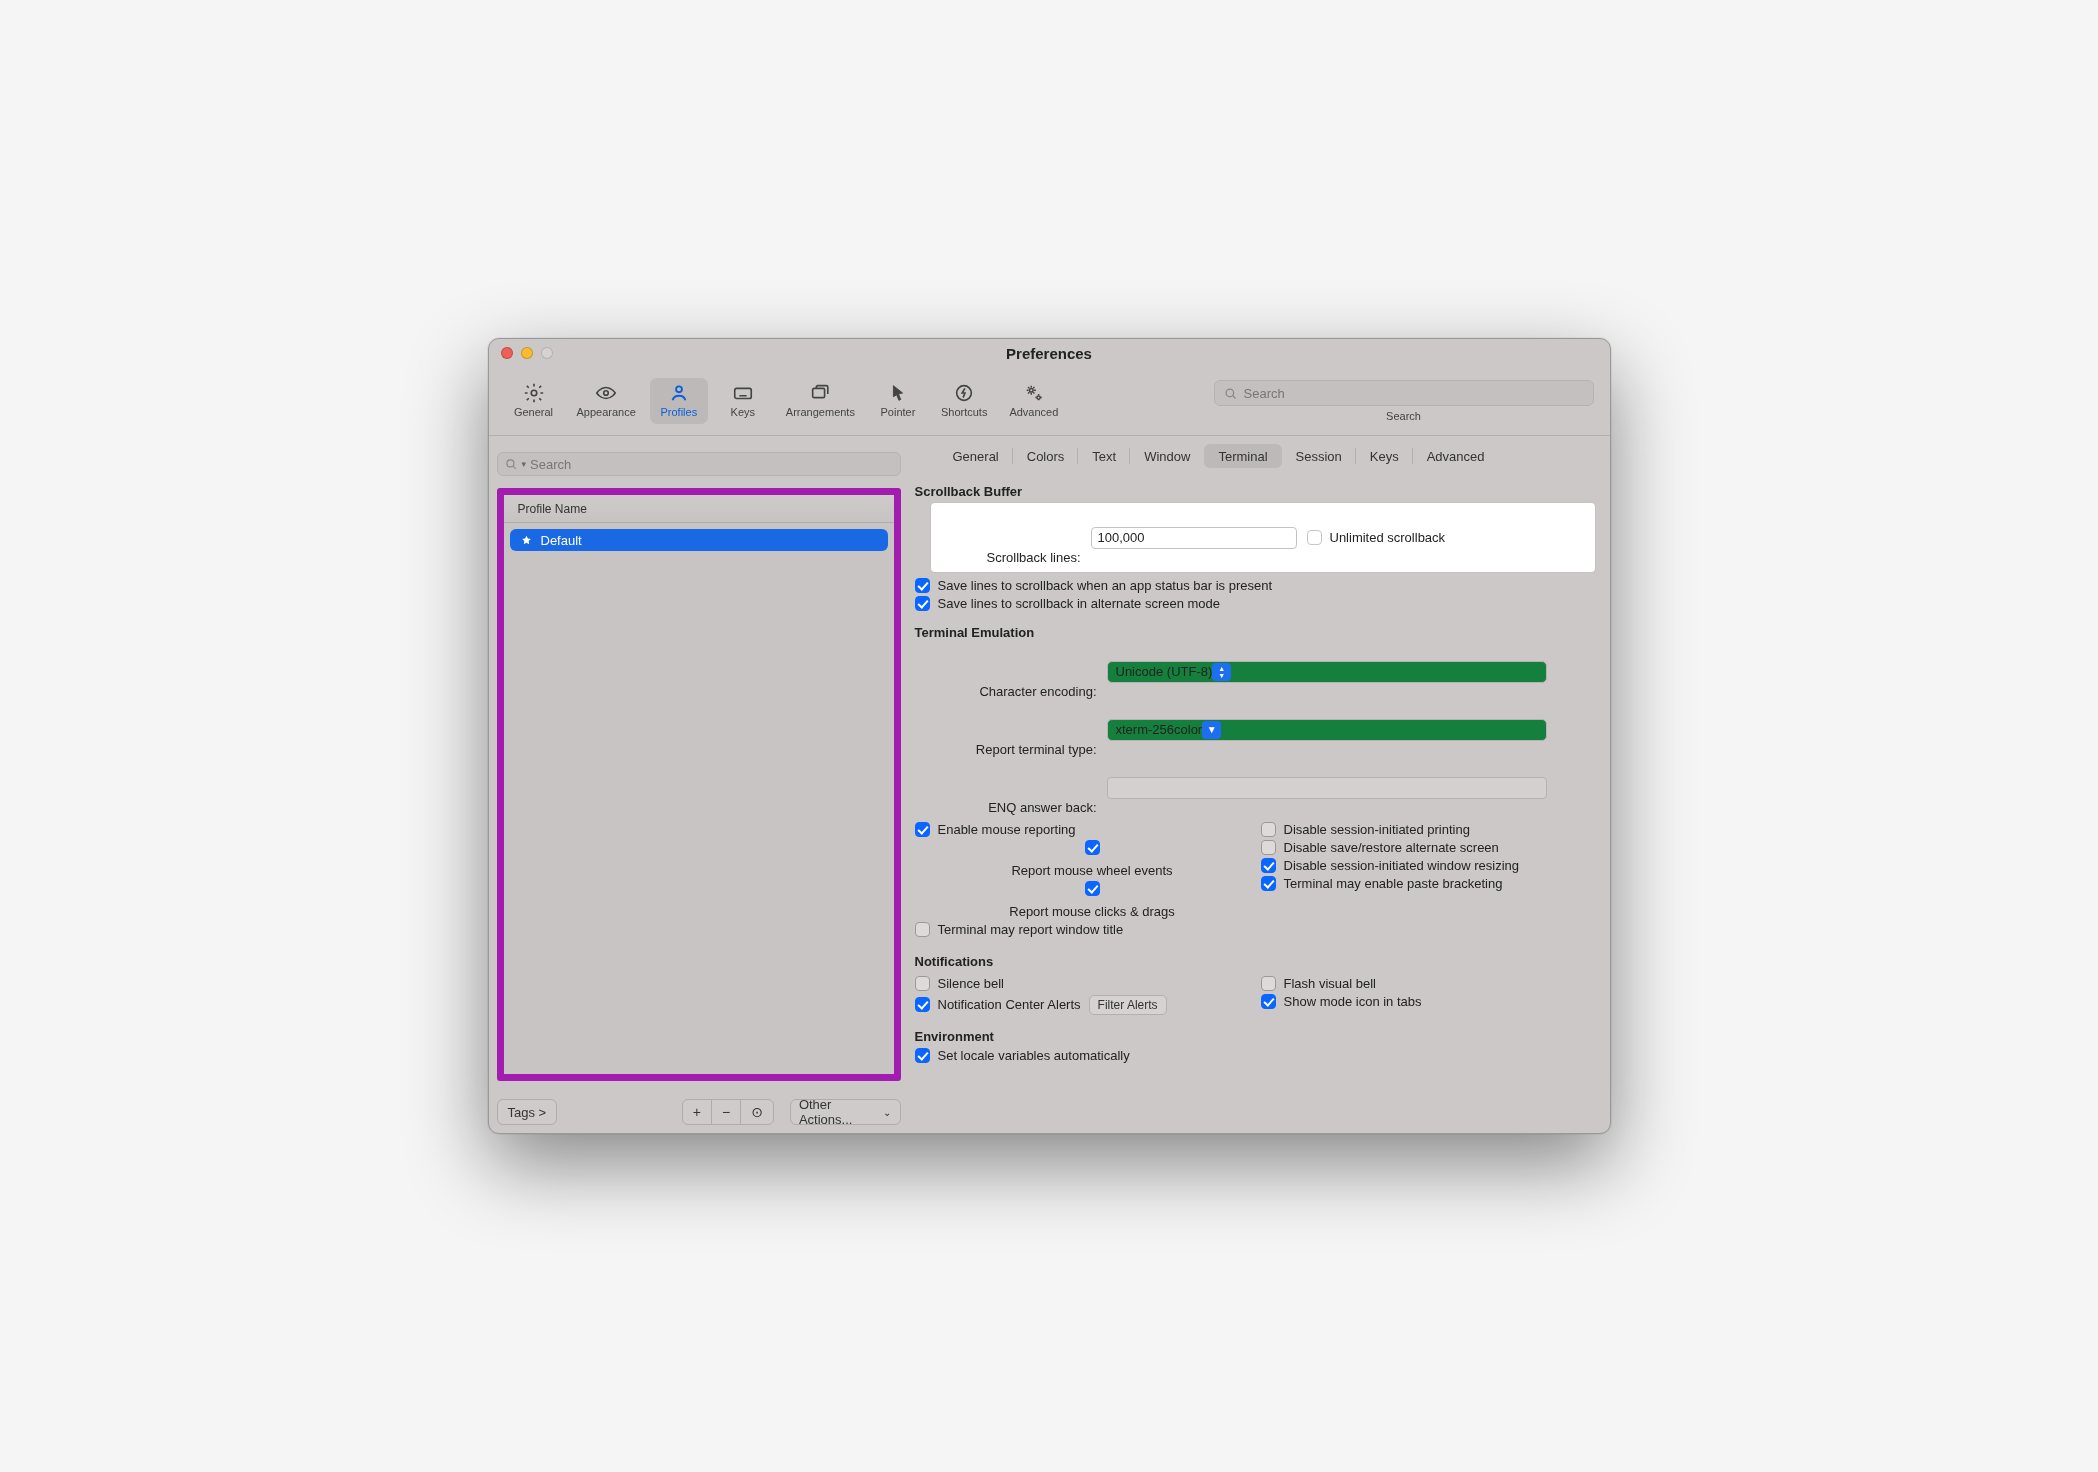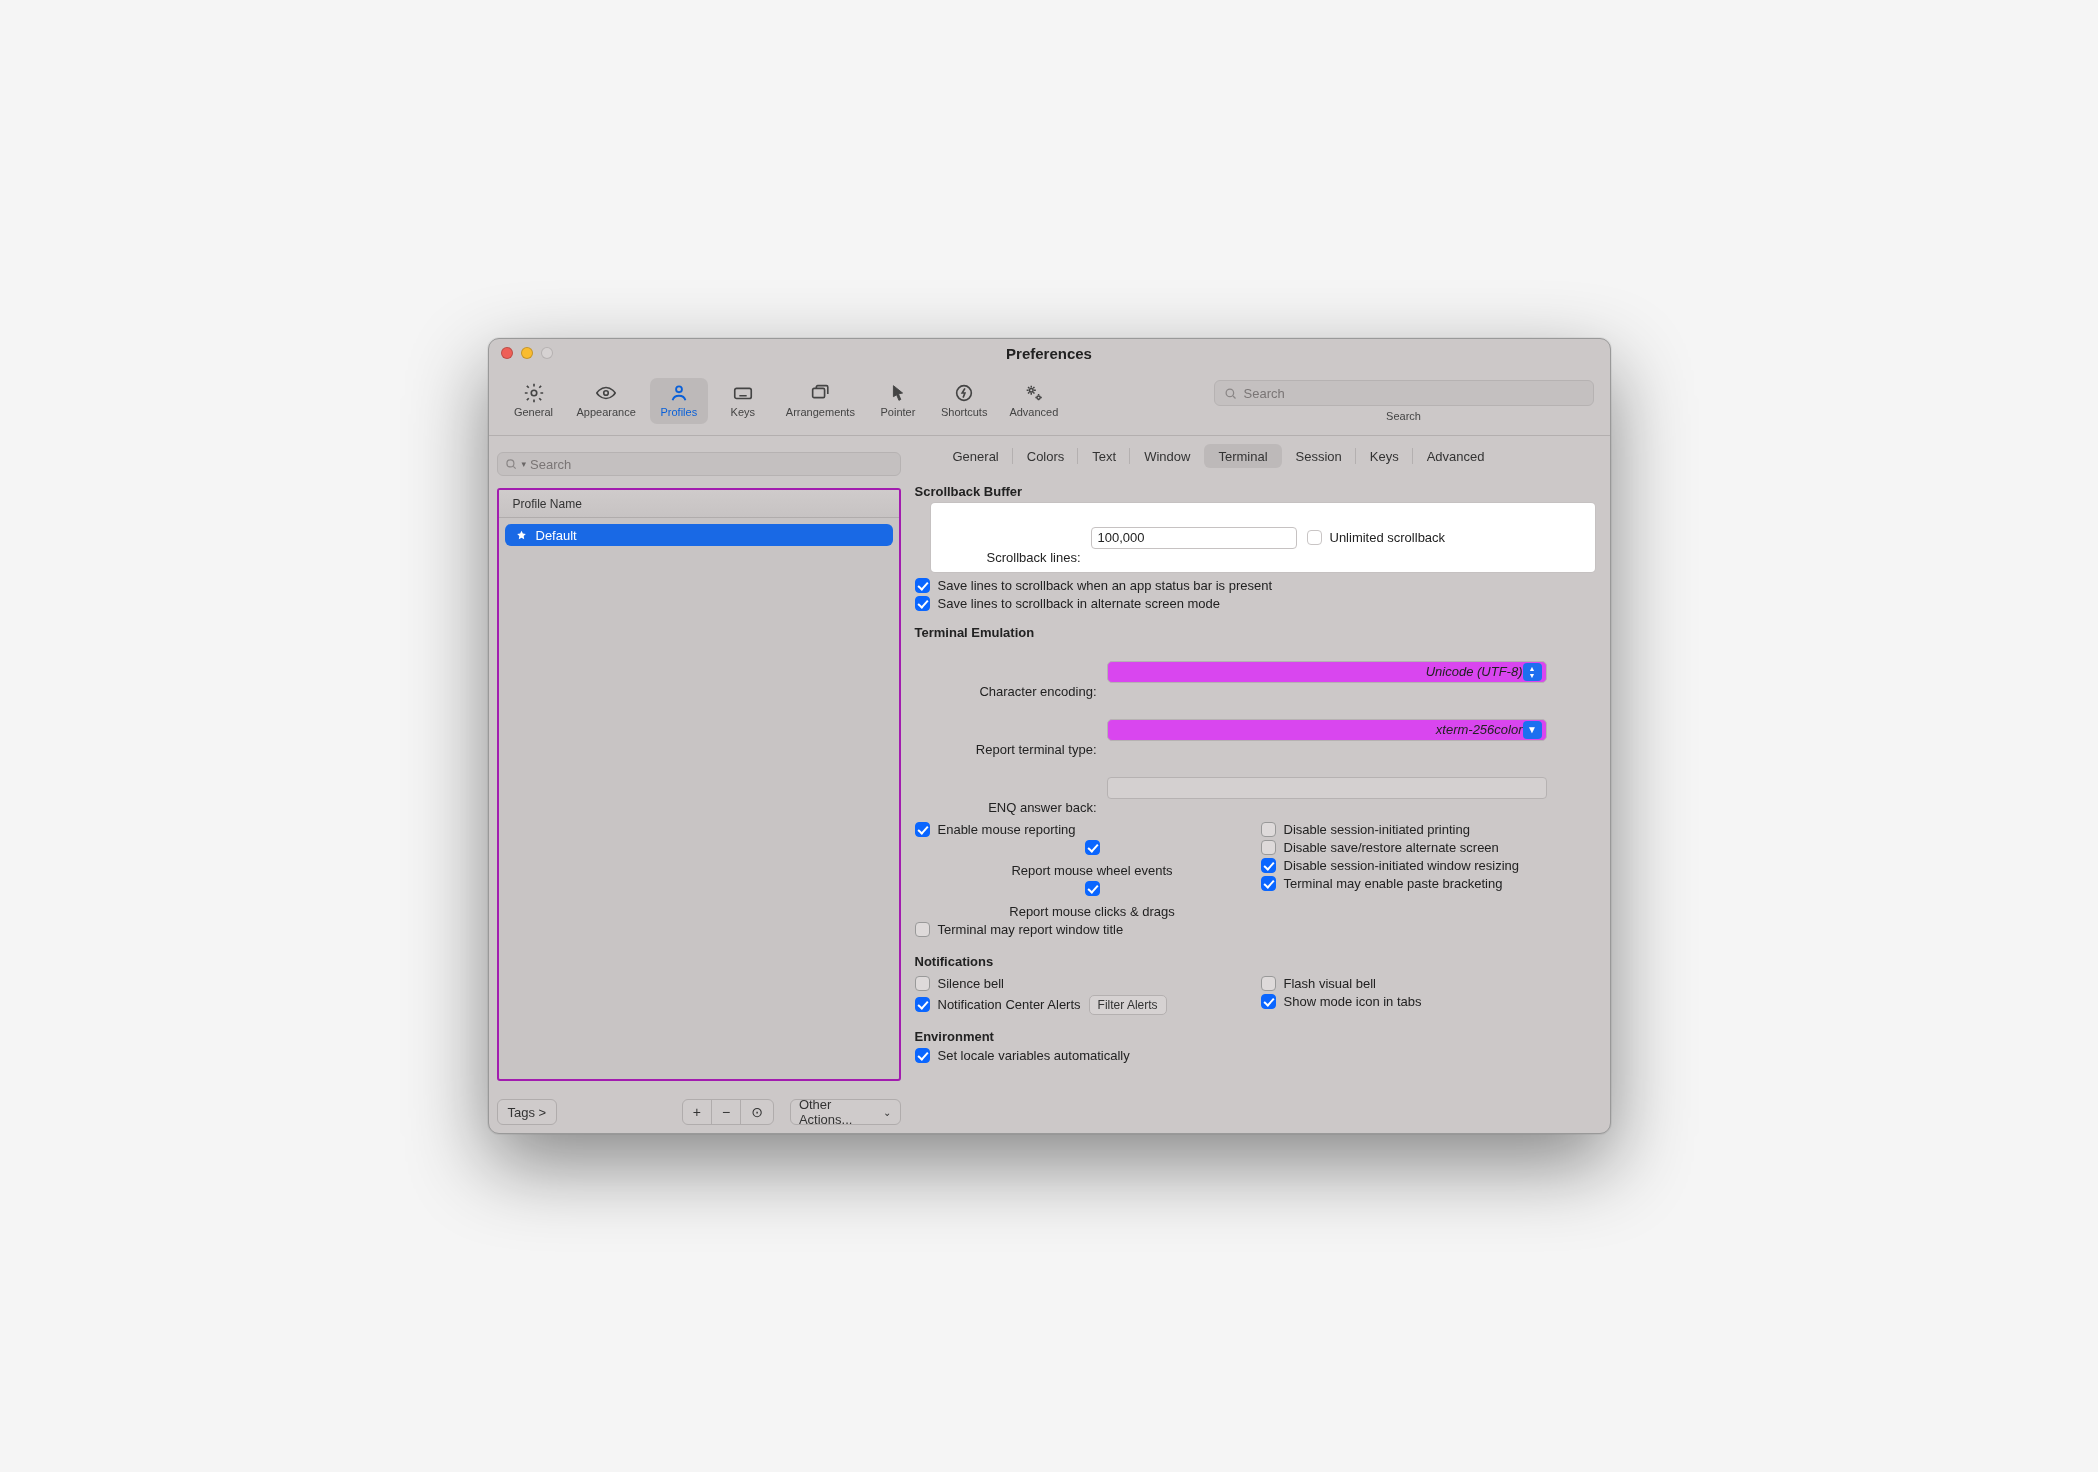--- a/index.html
+++ b/index.html
@@ -66,21 +66,21 @@
   
   .left {
     width:420px; padding:16px 8px 8px 8px; display:flex; flex-direction:column; gap:12px;
   }
   .left-search{
     height:24px; border-radius:6px; border:1px solid #b6b2b2; background:#c4c0c0;
     display:flex; align-items:center; padding:0 6px; gap:4px; color:#7a7575;
   }
   .left-search .chev{font-size:9px; color:#6a6666;}
   .profile-box {
-    flex:1; border:2px solid #a21caf; border-radius:3px; background:#c8c4c4;
+    flex:1; border:7px solid #a21caf; border-radius:3px; background:#c8c4c4;
     display:flex; flex-direction:column; overflow:hidden;
   }
   .profile-header{
     height:28px; display:flex; align-items:center; padding:0 14px;
     font-size:12px; color:#333; border-bottom:1px solid #b0acac;
     background:linear-gradient(#cfcbcb,#c7c3c3);
   }
   .profile-list{ padding:6px 6px; }
   .profile-row{
     height:22px; display:flex; align-items:center; gap:8px; padding:0 10px;
@@ -132,23 +132,23 @@
   }
   .chk.checked .box{ background:#0a66ff; border-color:#0a66ff;}
   .chk.checked .box::after{
     content:""; position:absolute; left:4px; top:1px; width:4px; height:8px; border:2px solid #fff;
     border-top:none; border-left:none; transform:rotate(42deg);
   }
   .hl-chk .box{ background:#fff; border-color:#c9c5c5;}
   .indent{ margin-left:25px;flex-direction:column; }
 
   .popup{
-    height:22px; border-radius:5px; background:#d946ef; border:1px solid #b6b2b2;
-    display:flex; align-items:center; justify-content:flex-end; padding:0 4px 0 8px; min-width:440px;
-    font-size:13px; color:#222;font-style:italic;
+    height:22px; border-radius:5px; background:#15803d; border:1px solid #b6b2b2;
+    display:flex; align-items:center; justify-content:flex-start; padding:0 4px 0 8px; min-width:440px;
+    font-size:13px; color:#222;
   }
   .popup.combo{}
   .popup .arrows{
     width:19px; height:18px; border-radius:4px; background:#1d6ff0; color:#fff;
     display:flex; flex-direction:column; align-items:center; justify-content:center;
     font-size:7px; line-height:7px; gap:0px;
   }
   .popup .arrows.single{ font-size:10px;}
   .flat-input{
     height:22px; border:1px solid #b6b2b2; border-radius:4px; padding:0 6px; font-size:13px; color:#555;

